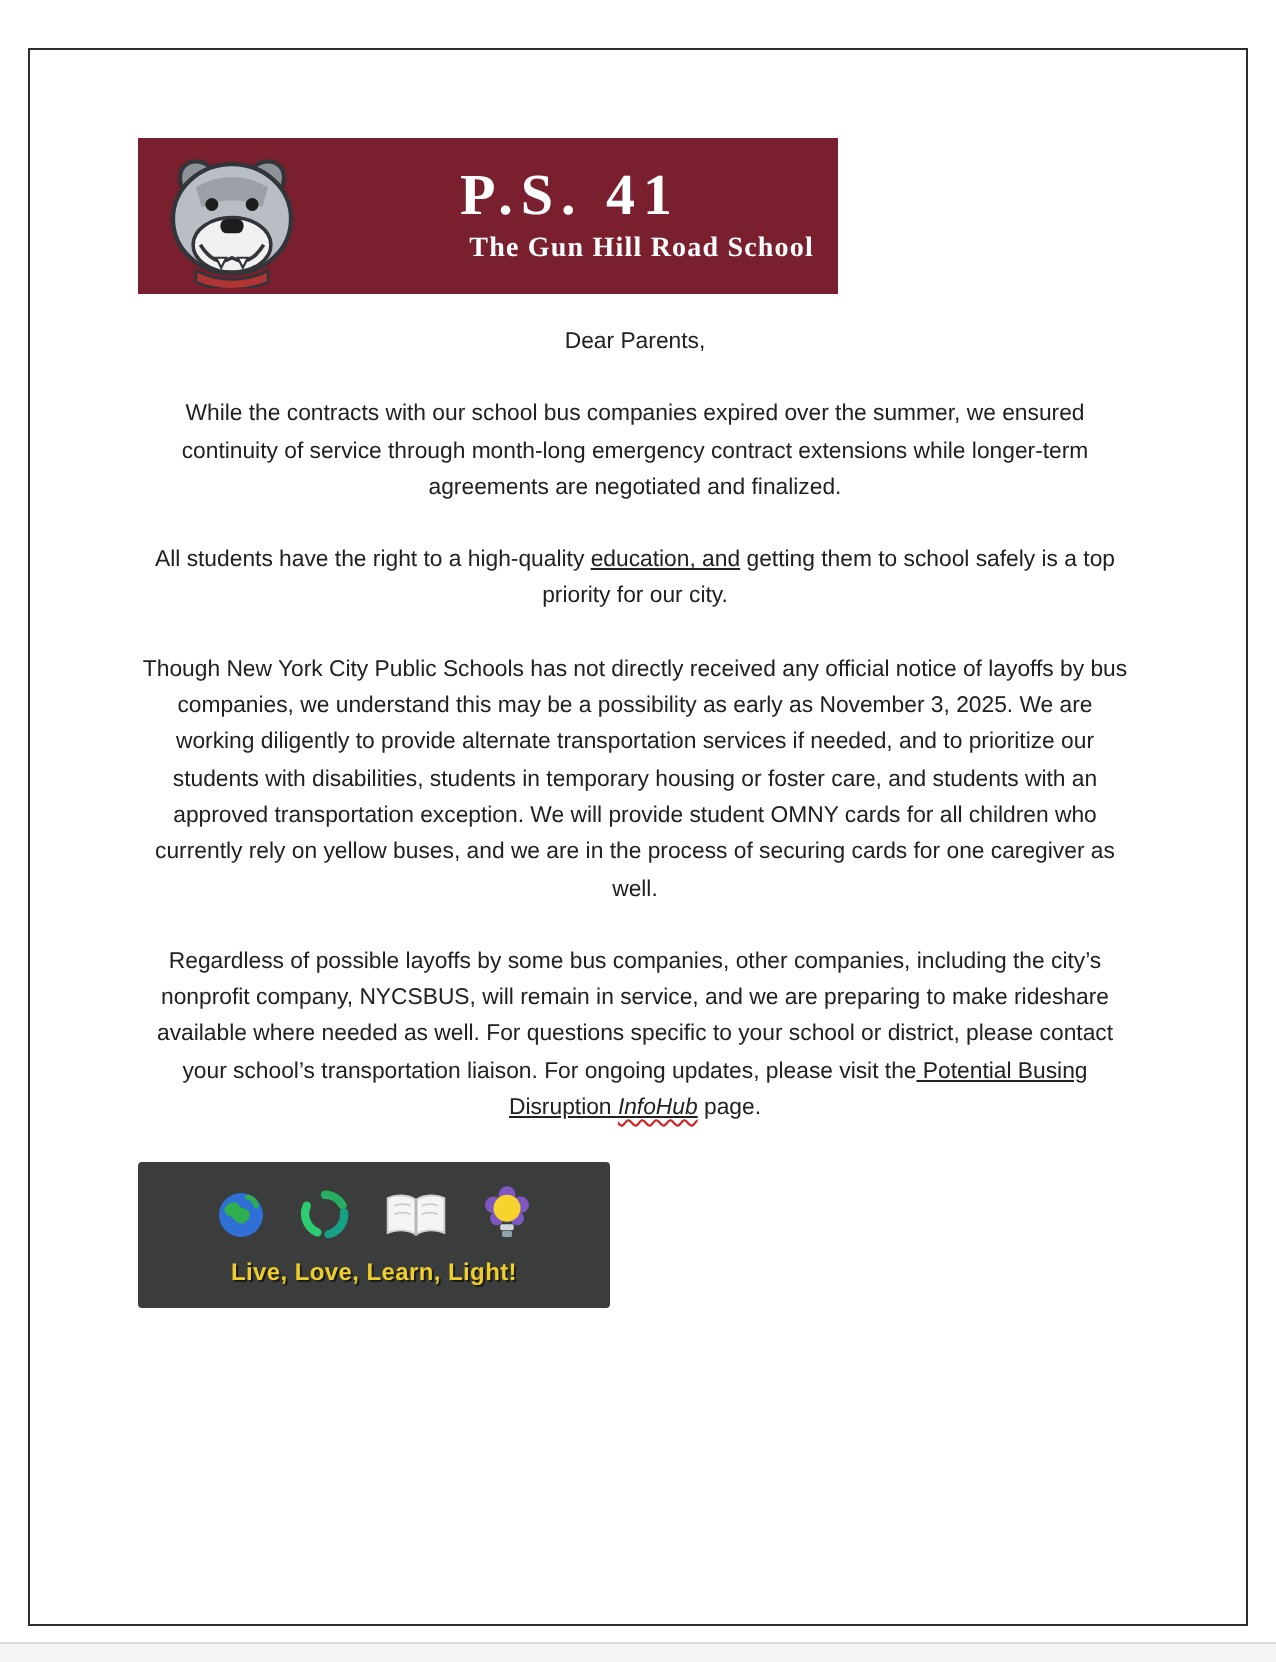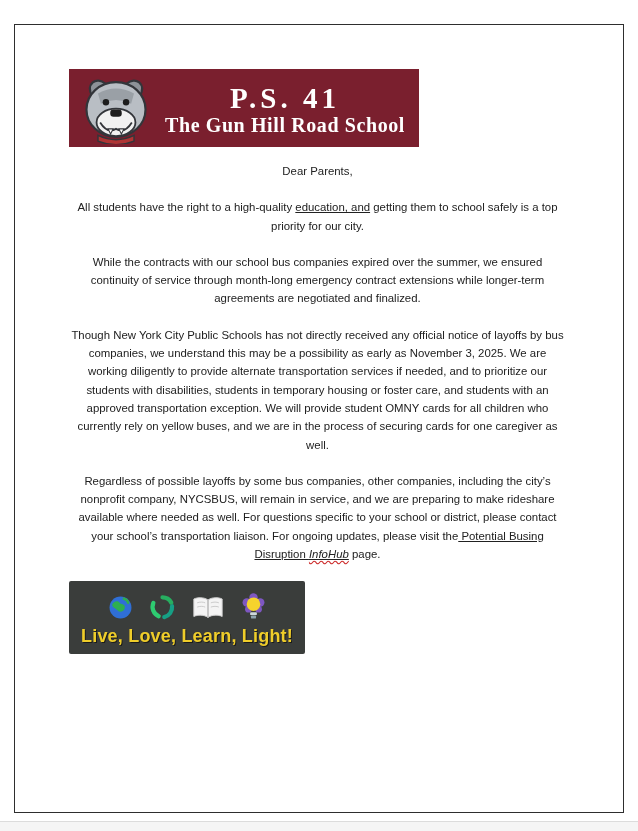--- a/index.html
+++ b/index.html
@@ -16,39 +16,39 @@
   .banner {
     width:350px; height:78px; background:var(--banner_bg,#7a1f2e);
     display:flex; align-items:center;
   }
   .dog-box { width:94px; height:78px; display:flex; align-items:center; justify-content:center; }
   .banner-text {
     flex:1; text-align:center; color:#ffffff;
     font-family:"Liberation Serif", serif; padding-right:12px;
   }
   .school-name { font-size:29px; font-weight:bold; letter-spacing:4px; line-height:33px; }
-  .school-sub { font-size:20px; font-weight:bold; letter-spacing:0.6px; line-height:20px; }
+  .school-sub { font-size:14px; font-weight:bold; letter-spacing:0.6px; line-height:20px;text-align:right; }
 
   .body-text {
     width:497px; margin-top:15px;
     font-size:11.4px; line-height:18.3px; color:#212121;text-align:center;
   }
   .body-text p { margin-bottom:18px; }
   .link { color:inherit; text-decoration:underline; cursor:pointer; }
   .wavy { text-decoration:underline wavy #cc2a2a; text-underline-offset:2px;font-style:italic; }
 
   .footer-banner {
     margin-top:11px; width:236px; height:73px;
     background:var(--footer_bg,#3a3d3b); border-radius:2px;
     display:flex; flex-direction:column; align-items:center; justify-content:center; gap:2px;
   }
   .icons { display:flex; gap:15px; align-items:center; height:34px; }
   .icons svg { display:block; }
   .caption {
-    color:var(--footer_text,#efcd2a); font-weight:bold; font-size:18px;
+    color:var(--footer_text,#efcd2a); font-weight:bold; font-size:12px;
     letter-spacing:0.2px; text-shadow:1px 1px 0 rgba(0,0,0,.55);
   }
   .bottom-bar {
     position:absolute; left:0; right:0; bottom:0; height:10px;
     background:#f5f5f5; border-top:1px solid #dcdcdc;
   }
 </style>
 </head>
 <body>
 
@@ -73,23 +73,23 @@
     </div>
     <div class="banner-text">
       <div class="school-name">P.S. 41</div>
       <div class="school-sub">The Gun Hill Road School</div>
     </div>
   </div>
 
   <div class="body-text">
     <p>Dear Parents,</p>
 
+    <p>While the contracts with our school bus companies expired over the summer, we ensured continuity of service through month-long emergency contract extensions while longer-term agreements are negotiated and finalized.</p>
+
     <p><span>All students have the right to a high-quality </span><a class="link">education, and</a><span> getting them to school safely is a top priority for our city.</span></p>
-
-    <p>While the contracts with our school bus companies expired over the summer, we ensured continuity of service through month-long emergency contract extensions while longer-term agreements are negotiated and finalized.</p>
 
     <p>Though New York City Public Schools has not directly received any official notice of layoffs by bus companies, we understand this may be a possibility as early as November 3, 2025. We are working diligently to provide alternate transportation services if needed, and to prioritize our students with disabilities, students in temporary housing or foster care, and students with an approved transportation exception. We will provide student OMNY cards for all children who currently rely on yellow buses, and we are in the process of securing cards for one caregiver as well.</p>
 
     <p><span>Regardless of possible layoffs by some bus companies, other companies, including the city’s nonprofit company, NYCSBUS, will remain in service, and we are preparing to make rideshare available where needed as well. For questions specific to your school or district, please contact your school’s transportation liaison. For ongoing updates, please visit the</span><a class="link"> Potential Busing Disruption </a><a class="link"><span class="wavy">InfoHub</span></a><span> page.</span></p>
 
     <div class="footer-banner">
       <div class="icons">
         <svg width="27" height="27" viewBox="0 0 32 32">
           <circle cx="16" cy="16" r="13" fill="#2f6fd6"></circle>
           <path d="M8 10c3-2.5 6-1.5 7 .5s5 1 6 4-2 6.5-5 6.5-4-3-7-4.5-4-4.5-1-6.5z" fill="#2eae4f"></path>

